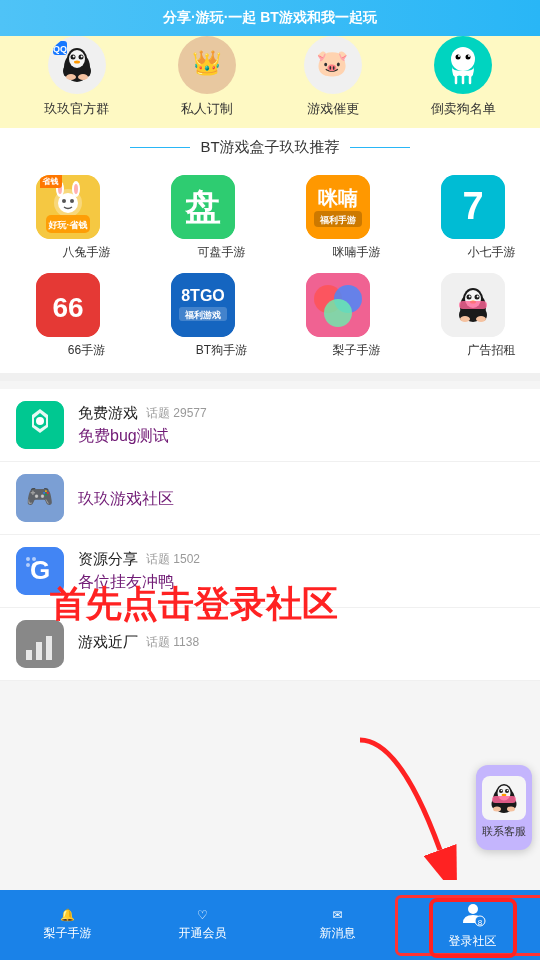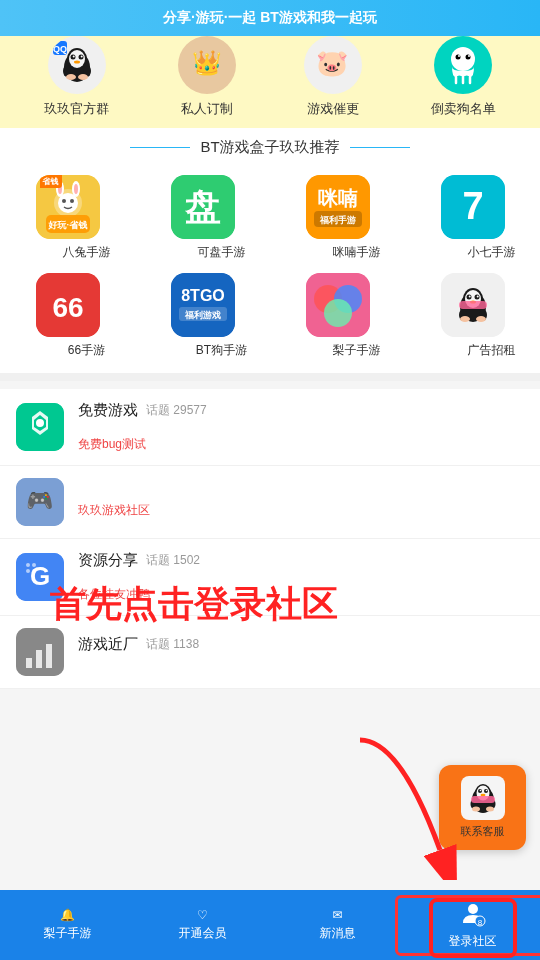--- a/index.html
+++ b/index.html
@@ -144,23 +144,23 @@
     .community-name {
       font-size: 15px;
       color: #222;
       font-weight: 500;
     }
     .community-topic {
       font-size: 12px;
       color: #999;
     }
     .community-desc {
-      font-size: 12px;
-      color: #ef4444;
-      margin-top: 16px;
+      font-size: 16px;
+      color: #701a75;
+      margin-top: 3px;
     }
 
     
     .overlay-text {
       position: absolute;
       top: 580px;
       left: 50px;
       font-size: 36px;
       font-weight: bold;
       color: #ff2222;
@@ -175,24 +175,24 @@
       right: 60px;
       z-index: 20;
       width: 160px;
       height: 160px;
     }
 
     
     .customer-service {
       position: absolute;
       bottom: 110px;
-      right: 14px;
-      width: 87px;
+      right: 8px;
+      width: 56px;
       height: 85px;
-      background: #f97316;
+      background: #c4b5fd;
       border-radius: 12px;
       box-shadow: 0 2px 10px rgba(0,0,0,0.2);
       display: flex;
       flex-direction: column;
       align-items: center;
       justify-content: center;
       z-index: 15;
       gap: 4px;
     }
     .customer-service span {

